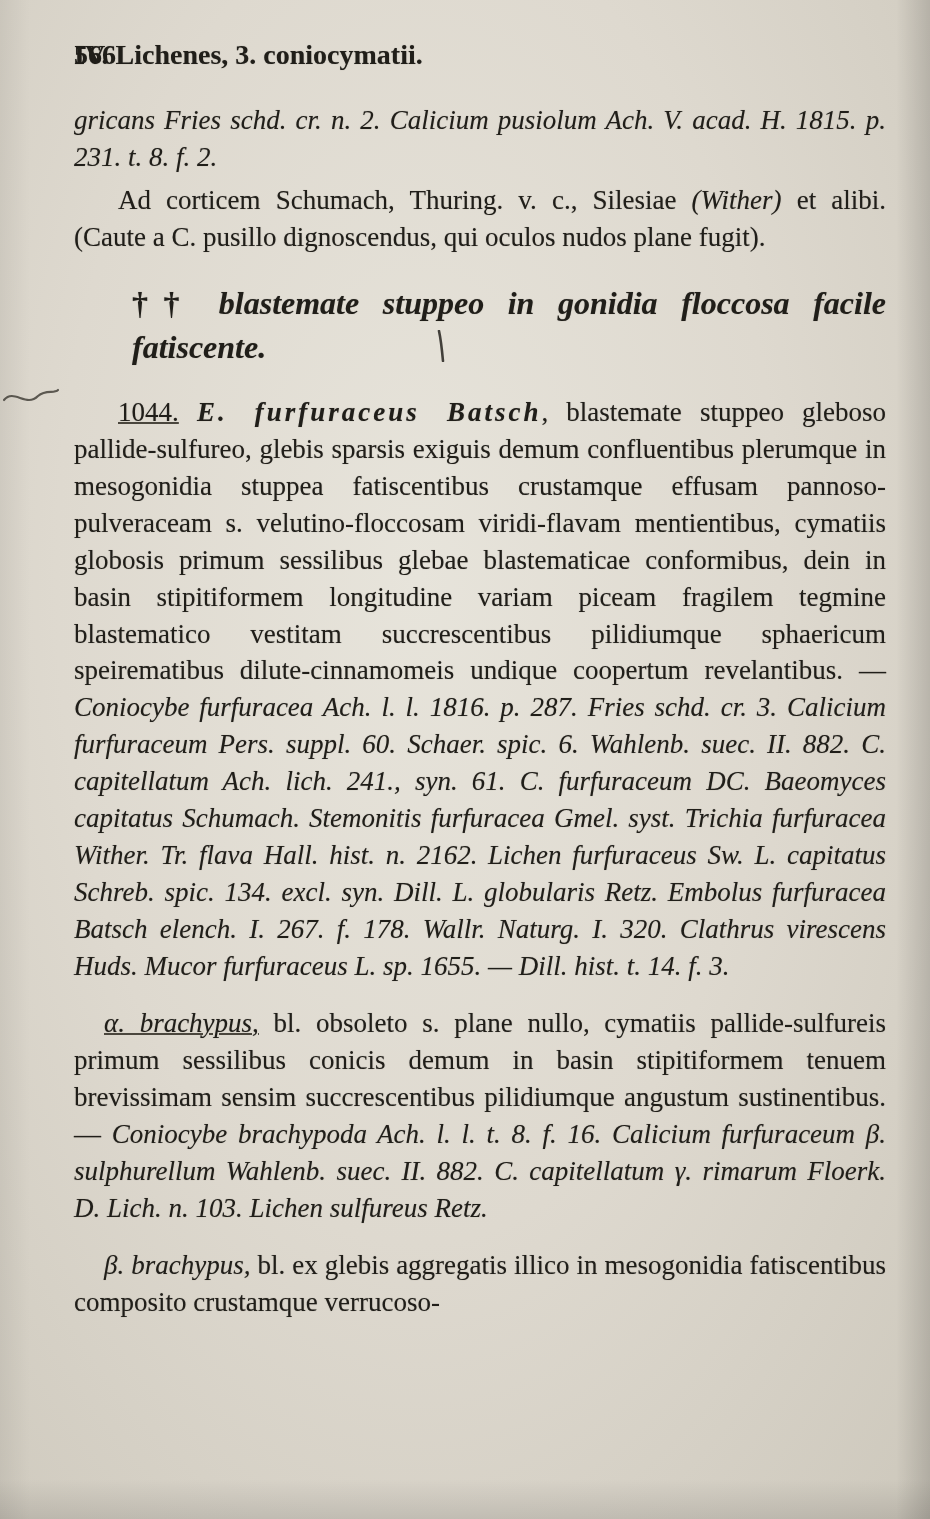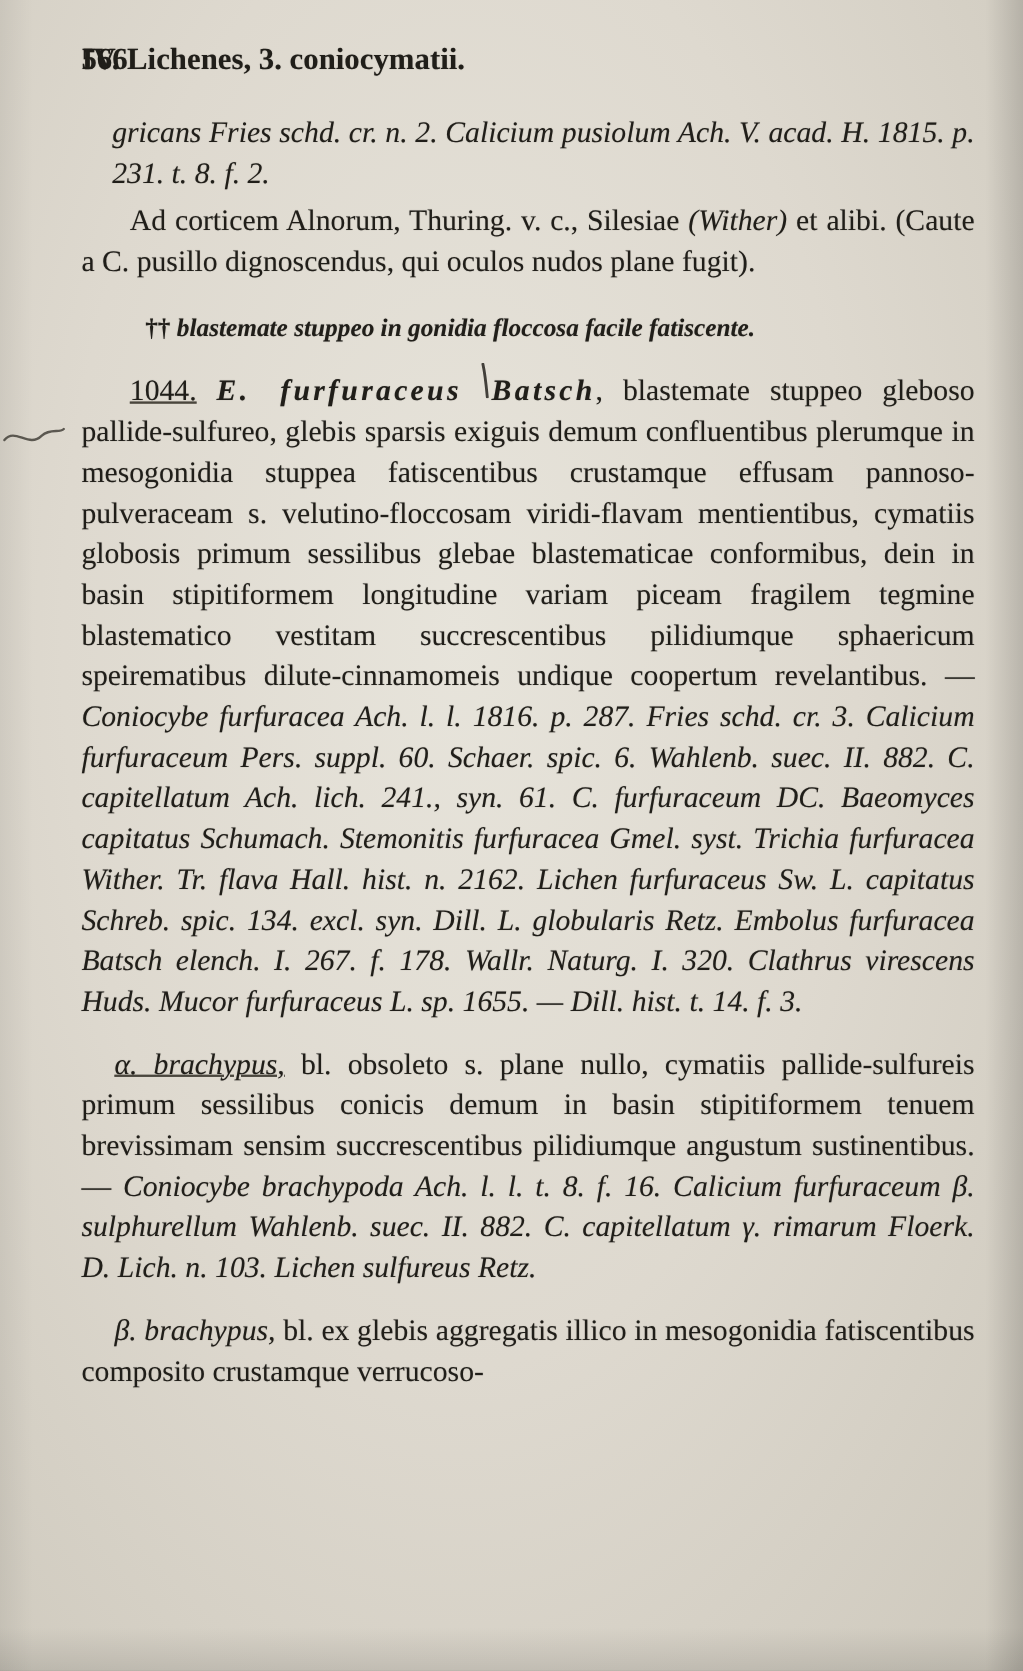--- a/index.html
+++ b/index.html
@@ -33,27 +33,27 @@
   .running-head {
     position: relative;
     height: 44px;
     margin-bottom: 22px;
     font-size: 28px;
     font-weight: bold;
   }
   .page-num { position: absolute; left: 0; top: 0; }
   .running-title { position: absolute; left: 0; right: 0; top: 0; }
   p { margin: 0 0 6px 0; }
-  .p-cont { text-indent: 0; margin-left: 28px; }
+  .p-cont { text-indent: 0; }
   .p-ind  { text-indent: 44px; }
   .p-head {
     margin: 26px 0 24px 0;
     padding-left: 58px;
     text-indent: 0;
-    font-size: 23px;
+    font-size: 32px;
   }
   .p-entry { text-indent: 44px; margin-bottom: 12px; }
   .p-var   { text-indent: 30px; margin-top: 20px; }
   .i  { font-style: italic; }
   .b  { font-weight: bold; }
   .sp { letter-spacing: 3px; word-spacing: 6px; font-weight: bold; }
   .u  { text-decoration: underline; text-decoration-thickness: 2px; text-decoration-color: #4a463d; }
   .margin-mark {
     position: absolute;
     left: 2px; top: 382px;
@@ -84,21 +84,21 @@
 
   <div class="text-block">
 
     <div class="running-head">
       <span class="page-num">566</span>
       <span class="running-title">IV. Lichenes, 3. coniocymatii.</span>
     </div>
 
     <p class="p-cont"><span class="i">gricans Fries schd. cr. n. 2. Calicium pusiolum Ach. V. acad. H. 1815. p. 231. t. 8. f. 2.</span></p>
 
-    <p class="p-ind"><span>Ad corticem Alnorum, Thuring. v. c., Silesiae </span><span class="i">(Wither)</span><span> et alibi. (Caute a C. pusillo dignoscendus, qui oculos nudos plane fugit).</span></p>
+    <p class="p-ind"><span>Ad corticem Schumach, Thuring. v. c., Silesiae </span><span class="i">(Wither)</span><span> et alibi. (Caute a C. pusillo dignoscendus, qui oculos nudos plane fugit).</span></p>
 
     <p class="p-head"><span class="b">†† </span><span class="i b">blastemate stuppeo in gonidia floccosa facile fatiscente.</span></p>
 
     <p class="p-entry"><span class="u">1044.</span><span> </span><span class="i sp">E. furfuraceus Batsch</span><span>, blastemate stuppeo gleboso pallide-sulfureo, glebis sparsis exiguis demum confluentibus plerumque in mesogonidia stuppea fatiscentibus crustamque effusam pannoso-pulveraceam s. velutino-floccosam viridi-flavam mentientibus, cymatiis globosis primum sessilibus glebae blastematicae conformibus, dein in basin stipitiformem longitudine variam piceam fragilem tegmine blastematico vestitam succrescentibus pilidiumque sphaericum speirematibus dilute-cinnamomeis undique coopertum revelantibus. — </span><span class="i">Coniocybe furfuracea Ach. l. l. 1816. p. 287. Fries schd. cr. 3. Calicium furfuraceum Pers. suppl. 60. Schaer. spic. 6. Wahlenb. suec. II. 882. C. capitellatum Ach. lich. 241., syn. 61. C. furfuraceum DC. Baeomyces capitatus Schumach. Stemonitis furfuracea Gmel. syst. Trichia furfuracea Wither. Tr. flava Hall. hist. n. 2162. Lichen furfuraceus Sw. L. capitatus Schreb. spic. 134. excl. syn. Dill. L. globularis Retz. Embolus furfuracea Batsch elench. I. 267. f. 178. Wallr. Naturg. I. 320. Clathrus virescens Huds. Mucor furfuraceus L. sp. 1655. — Dill. hist. t. 14. f. 3.</span></p>
 
     <p class="p-var"><span class="i u">α. brachypus,</span><span> bl. obsoleto s. plane nullo, cymatiis pallide-sulfureis primum sessilibus conicis demum in basin stipitiformem tenuem brevissimam sensim succrescentibus pilidiumque angustum sustinentibus. — </span><span class="i">Coniocybe brachypoda Ach. l. l. t. 8. f. 16. Calicium furfuraceum β. sulphurellum Wahlenb. suec. II. 882. C. capitellatum γ. rimarum Floerk. D. Lich. n. 103. Lichen sulfureus Retz.</span></p>
 
     <p class="p-var"><span class="i">β. brachypus,</span><span> bl. ex glebis aggregatis illico in mesogonidia fatiscentibus composito crustamque verrucoso-</span></p>
 
   </div>

